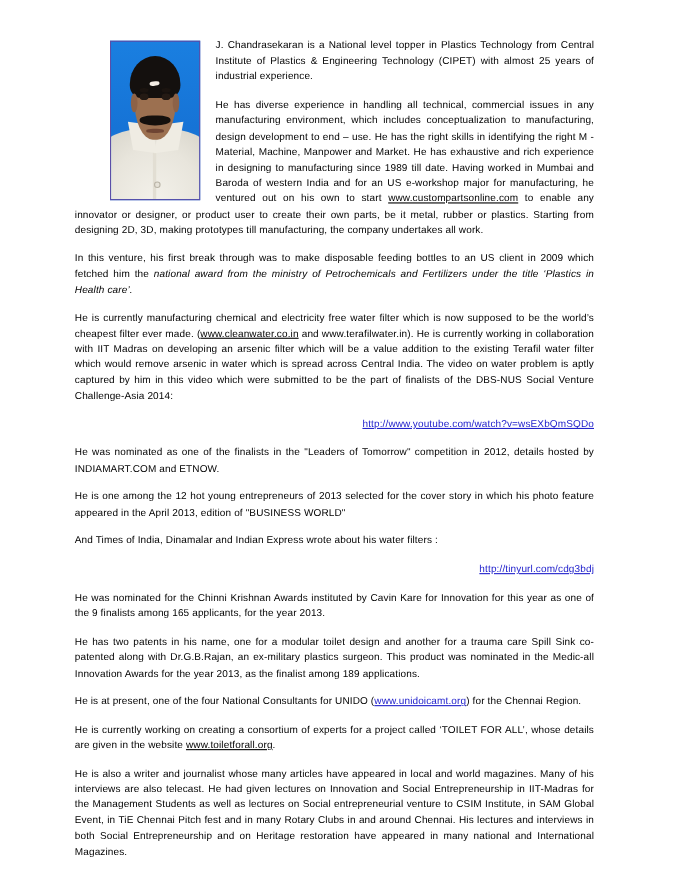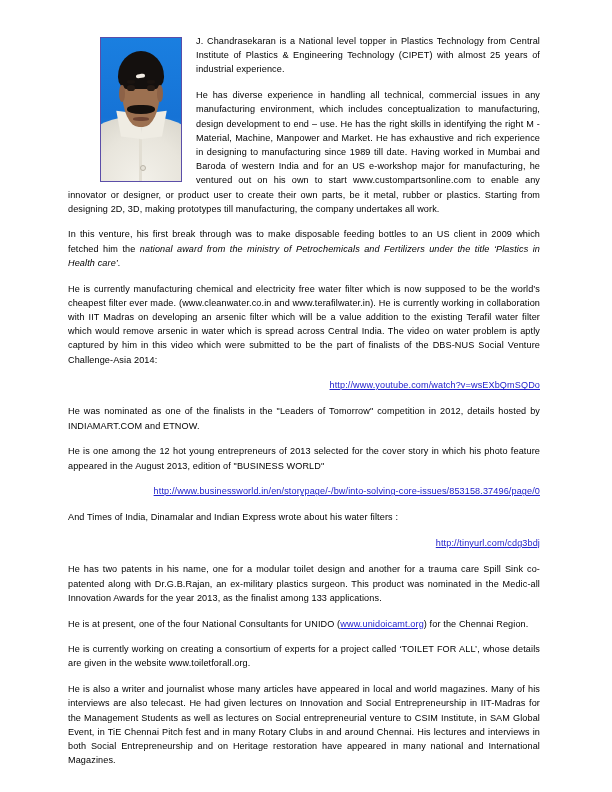--- a/index.html
+++ b/index.html
@@ -174,20 +174,21 @@
   p.link-line {
     margin: 0 0 12px 0;
     text-align: right;
   }
   a, .link {
     color: #2222cc;
     text-decoration: underline;
   }
   .ilink {
     color: #000000;
+    text-decoration: underline;
   }
   em { font-style: italic; }
   .clearfix::after { content: ""; display: block; clear: both; }
 </style>
 </head>
 <body>
 
 <div class="page">
 
   <div class="photo">
@@ -227,35 +228,33 @@
     <span>He is currently manufacturing chemical and electricity free water filter which is now supposed to be the world’s cheapest filter ever made. (</span><span class="ilink">www.cleanwater.co.in</span><span> and www.terafilwater.in). He is currently working in collaboration with IIT Madras on developing an arsenic filter which will be a value addition to the existing Terafil water filter which would remove arsenic in water which is spread across Central India. The video on water problem is aptly captured by him in this video which were submitted to be the part of finalists of the DBS-NUS Social Venture Challenge-Asia 2014:</span>
   </p>
 
   <p class="link-line">
     <a href="#" class="link">http://www.youtube.com/watch?v=wsEXbQmSQDo</a>
   </p>
 
 
   <p>He was nominated as one of the finalists in the "Leaders of Tomorrow" competition in 2012, details hosted by INDIAMART.COM and ETNOW.</p>
 
-  <p>He is one among the 12 hot young entrepreneurs of 2013 selected for the cover story in which his photo feature appeared in the August 2013, edition of "BUSINESS WORLD"</p>
-
-  <p class="link-line">
-    <a href="#" class="link">http://www.businessworld.in/en/storypage/-/bw/into-solving-core-issues/853158.37496/page/0</a>
-  </p>
+  <p>He is one among the 12 hot young entrepreneurs of 2013 selected for the cover story in which his photo feature appeared in the April 2013, edition of "BUSINESS WORLD"</p>
+
 
   <p>And Times of India, Dinamalar and Indian Express wrote about his water filters :</p>
 
 
   <p class="link-line">
     <a href="#" class="link">http://tinyurl.com/cdg3bdj</a>
   </p>
 
-
-  <p>He has two patents in his name, one for a modular toilet design and another for a trauma care Spill Sink co-patented along with Dr.G.B.Rajan, an ex-military plastics surgeon. This product was nominated in the Medic-all Innovation Awards for the year 2013, as the finalist among 133 applications.</p>
+  <p>He was nominated for the Chinni Krishnan Awards instituted by Cavin Kare for Innovation for this year as one of the 9 finalists among 165 applicants, for the year 2013.</p>
+
+  <p>He has two patents in his name, one for a modular toilet design and another for a trauma care Spill Sink co-patented along with Dr.G.B.Rajan, an ex-military plastics surgeon. This product was nominated in the Medic-all Innovation Awards for the year 2013, as the finalist among 189 applications.</p>
 
   <p>
     <span>He is at present, one of the four National Consultants for UNIDO (</span><a href="#" class="link">www.unidoicamt.org</a><span>) for the Chennai Region.</span>
   </p>
 
   <p>
     <span>He is currently working on creating a consortium of experts for a project called ‘TOILET FOR ALL’, whose details are given in the website </span><span class="ilink">www.toiletforall.org</span><span>.</span>
   </p>
 
   <p>He is also a writer and journalist whose many articles have appeared in local and world magazines. Many of his interviews are also telecast. He had given lectures on Innovation and Social Entrepreneurship in IIT-Madras for the Management Students as well as lectures on Social entrepreneurial venture to CSIM Institute, in SAM Global Event, in TiE Chennai Pitch fest and in many Rotary Clubs in and around Chennai. His lectures and interviews in both Social Entrepreneurship and on Heritage restoration have appeared in many national and International Magazines.</p>

